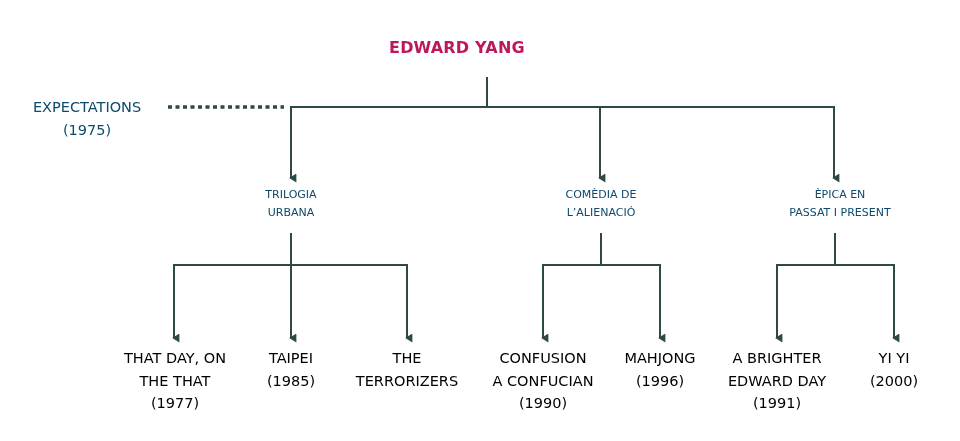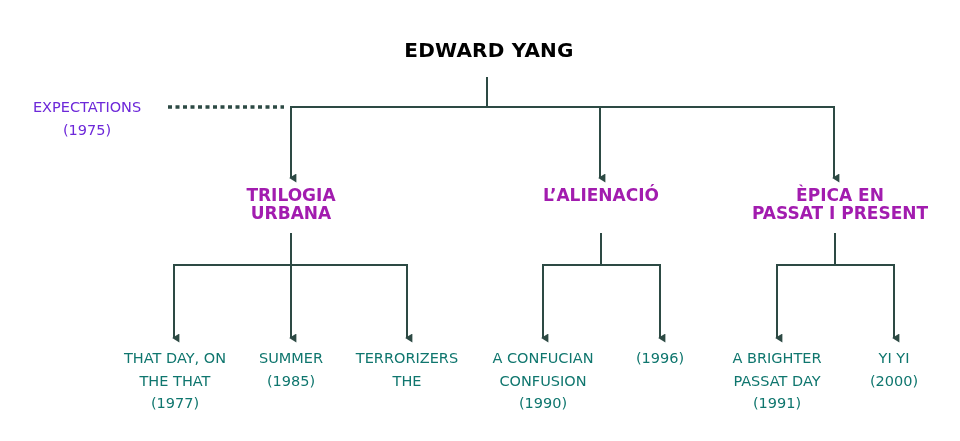--- a/index.html
+++ b/index.html
@@ -1,21 +1,21 @@
 <!DOCTYPE html>
 <html><head>
 <meta charset="utf-8">
 <style>
   html, body { margin: 0; padding: 0; background: #ffffff; }
   body { width: 960px; height: 441px; position: relative; overflow: hidden; font-family: "DejaVu Sans", "Liberation Sans", sans-serif; }
   svg.lines { position: absolute; left: 0; top: 0; width: 960px; height: 441px; }
-  .title { position: absolute; left: 389px; width: 200px; top: 38px; text-align: center; font-weight: bold; font-size: 20px; color: #000000; letter-spacing: 0.2px; }
-  .cat { position: absolute; width: 220px; text-align: center; font-weight: bold; font-size: 17px; line-height: 18px; color: #a21caf; }
-  .film { position: absolute; width: 160px; text-align: center; font-size: 14.5px; line-height: 22.5px; color: #0f766e; }
-  .side { position: absolute; left: 12px; top: 96px; width: 150px; text-align: center; font-size: 14.5px; line-height: 22.5px; color: #6d28d9; }
+  .title { position: absolute; left: 389px; width: 200px; top: 38px; text-align: left; font-weight: bold; font-size: 16px; color: #be185d; letter-spacing: 0.2px; }
+  .cat { position: absolute; width: 220px; text-align: center; font-weight: normal; font-size: 11px; line-height: 18px; color: #0c4a6e; }
+  .film { position: absolute; width: 160px; text-align: center; font-size: 14.5px; line-height: 22.5px; color: #000000; }
+  .side { position: absolute; left: 12px; top: 96px; width: 150px; text-align: center; font-size: 14.5px; line-height: 22.5px; color: #0c4a6e; }
   .line { white-space: nowrap; display: block; }
 </style>
 </head>
 <body>
 
 <svg class="lines" viewBox="0 0 960 441" xmlns="http://www.w3.org/2000/svg">
   <defs>
     <marker id="arr" viewBox="0 0 10 10" refX="5" refY="8" markerWidth="4.5" markerHeight="4.5" orient="auto-start-reverse">
       <path d="M0,2 L10,2 L5,10 Z" fill="#2d4a44"></path>
     </marker>
@@ -55,51 +55,53 @@
 <div class="side">
   <span class="line">EXPECTATIONS</span>
   <span class="line">(1975)</span>
 </div>
 
 <div class="cat" style="left:181px; top:186px;">
   <span class="line">TRILOGIA</span>
   <span class="line">URBANA</span>
 </div>
 <div class="cat" style="left:491px; top:186px;">
+  <span class="line">COMÈDIA DE</span>
   <span class="line">L’ALIENACIÓ</span>
 </div>
 <div class="cat" style="left:730px; top:186px;">
   <span class="line">ÈPICA EN</span>
   <span class="line">PASSAT I PRESENT</span>
 </div>
 
 <div class="film" style="left:95px; top:347px;">
   <span class="line">THAT DAY, ON</span>
   <span class="line">THE THAT</span>
   <span class="line">(1977)</span>
 </div>
 <div class="film" style="left:211px; top:347px;">
-  <span class="line">SUMMER</span>
+  <span class="line">TAIPEI</span>
   <span class="line">(1985)</span>
 </div>
 <div class="film" style="left:327px; top:347px;">
+  <span class="line">THE</span>
   <span class="line">TERRORIZERS</span>
-  <span class="line">THE</span>
 </div>
 
 <div class="film" style="left:463px; top:347px;">
+  <span class="line">CONFUSION</span>
   <span class="line">A CONFUCIAN</span>
-  <span class="line">CONFUSION</span>
   <span class="line">(1990)</span>
 </div>
 <div class="film" style="left:580px; top:347px;">
+  <span class="line">MAHJONG</span>
   <span class="line">(1996)</span>
 </div>
 
 <div class="film" style="left:697px; top:347px;">
   <span class="line">A BRIGHTER</span>
-  <span class="line">PASSAT DAY</span>
+  <span class="line">EDWARD DAY</span>
   <span class="line">(1991)</span>
 </div>
 <div class="film" style="left:814px; top:347px;">
   <span class="line">YI YI</span>
   <span class="line">(2000)</span>
 </div>
 
 </body></html>

